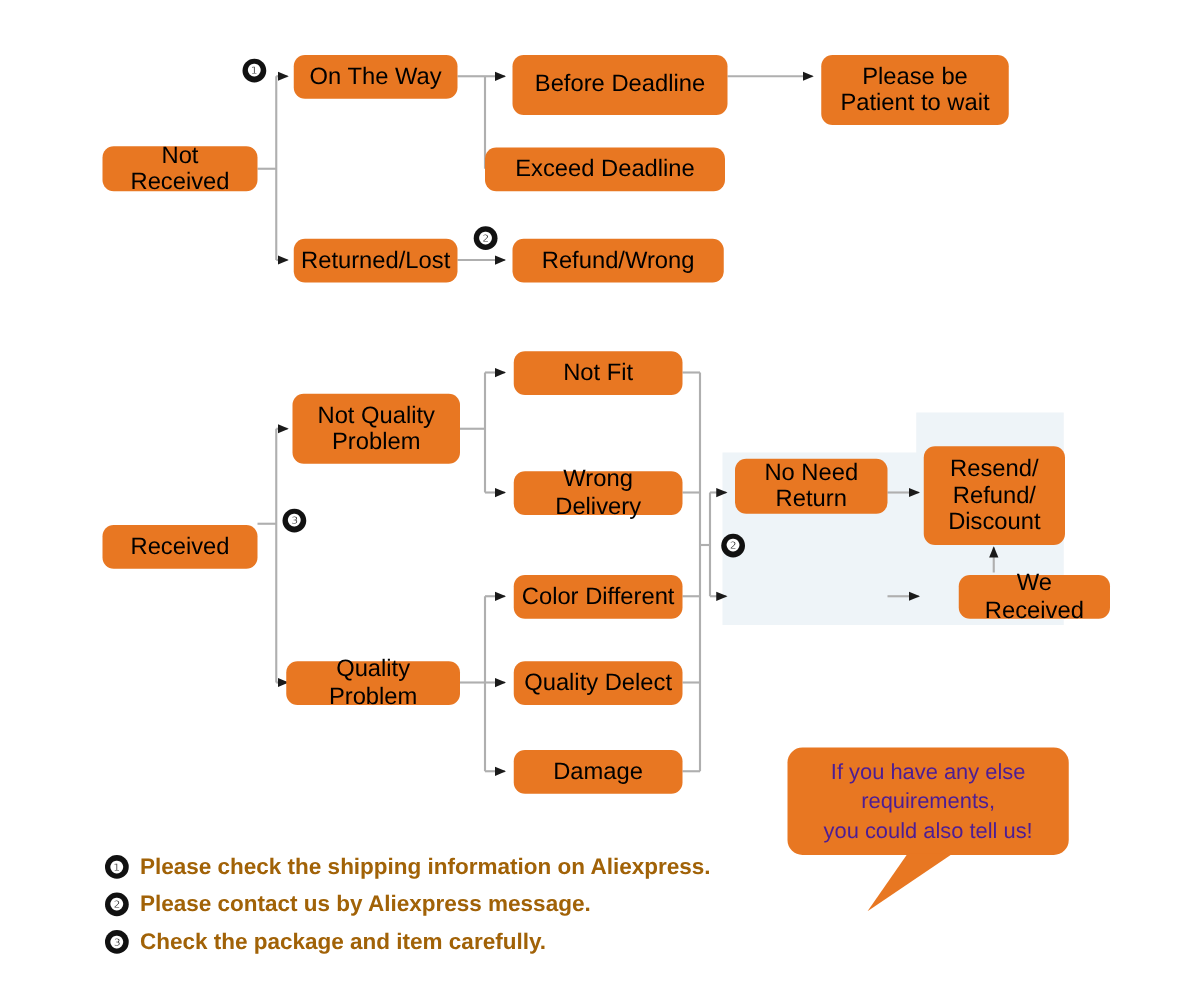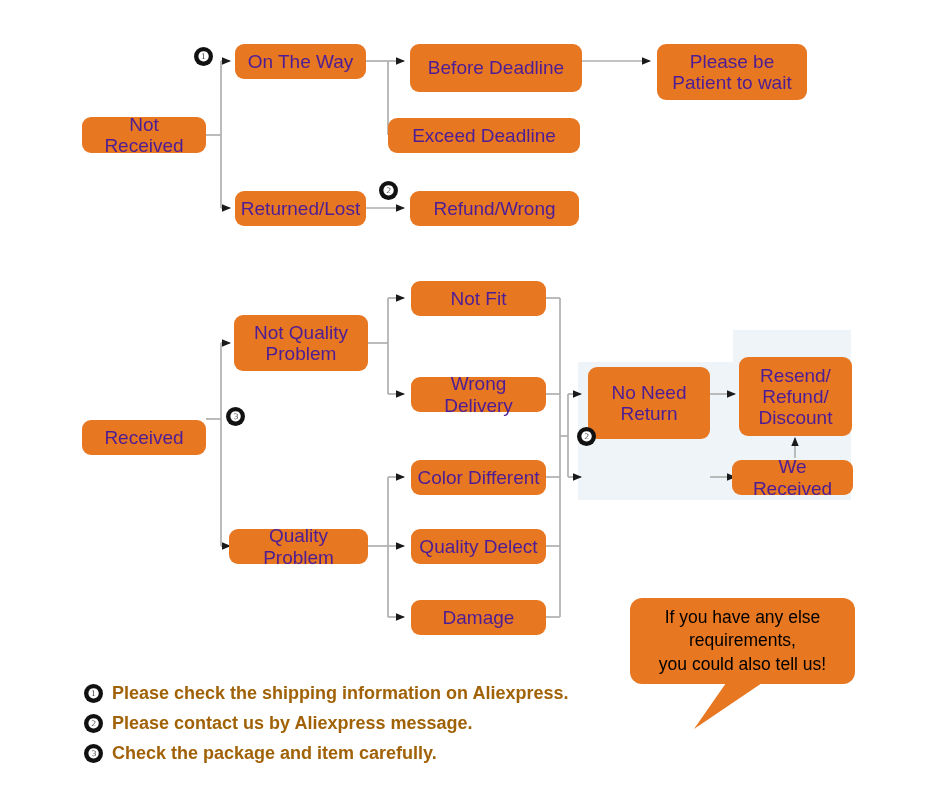--- a/index.html
+++ b/index.html
@@ -15,21 +15,21 @@
     position: relative;
     width: 950px;
     height: 800px;
     background: #ffffff;
     overflow: hidden;
   }
   
   .node {
     position: absolute;
     background: #E87722;
-    color: #4c1d95;
+    color: #000000;
     border-radius: 9px;
     display: flex;
     align-items: center;
     justify-content: center;
     text-align: center;
     line-height: 1.12;
     font-size: 19px;
     font-family: "Liberation Sans", sans-serif;
     box-sizing: border-box;
     padding: 2px 6px;
@@ -104,21 +104,21 @@
   }
   
   #bubble {
     position: absolute;
     left: 630px;
     top: 598px;
     width: 225px;
     height: 86px;
     background: #E87722;
     border-radius: 12px;
-    color: #000000;
+    color: #4c1d95;
     font-size: 17.5px;
     line-height: 1.32;
     text-align: center;
     display: flex;
     align-items: center;
     justify-content: center;
     white-space: pre-line;
     z-index: 6;
     font-family: "Liberation Sans", sans-serif;
   }
@@ -225,25 +225,25 @@
   <div class="node" style="left:411px; top:281px; width:135px; height:35px;">Not Fit</div>
 
   <div class="node" style="left:411px; top:377px; width:135px; height:35px;">Wrong Delivery</div>
 
   <div class="node" style="left:411px; top:460px; width:135px; height:35px;">Color Different</div>
 
   <div class="node" style="left:411px; top:529px; width:135px; height:35px;">Quality Delect</div>
 
   <div class="node" style="left:411px; top:600px; width:135px; height:35px;">Damage</div>
 
-  <div class="node" style="left:588px; top:367px; width:122px; height:72px;">No Need
+  <div class="node" style="left:588px; top:367px; width:122px; height:44px;">No Need
 Return</div>
 
 
-  <div class="node" style="left:732px; top:460px; width:121px; height:35px;">We Received</div>
+  <div class="node" style="left:767px; top:460px; width:121px; height:35px;">We Received</div>
 
   <div class="node" style="left:739px; top:357px; width:113px; height:79px;">Resend/
 Refund/
 Discount</div>
 
   <div class="badge" style="left:194px; top:47px;">❶</div>
 
   <div class="badge" style="left:379px; top:181px;">❷</div>
 
   <div class="badge" style="left:226px; top:407px;">❸</div>

